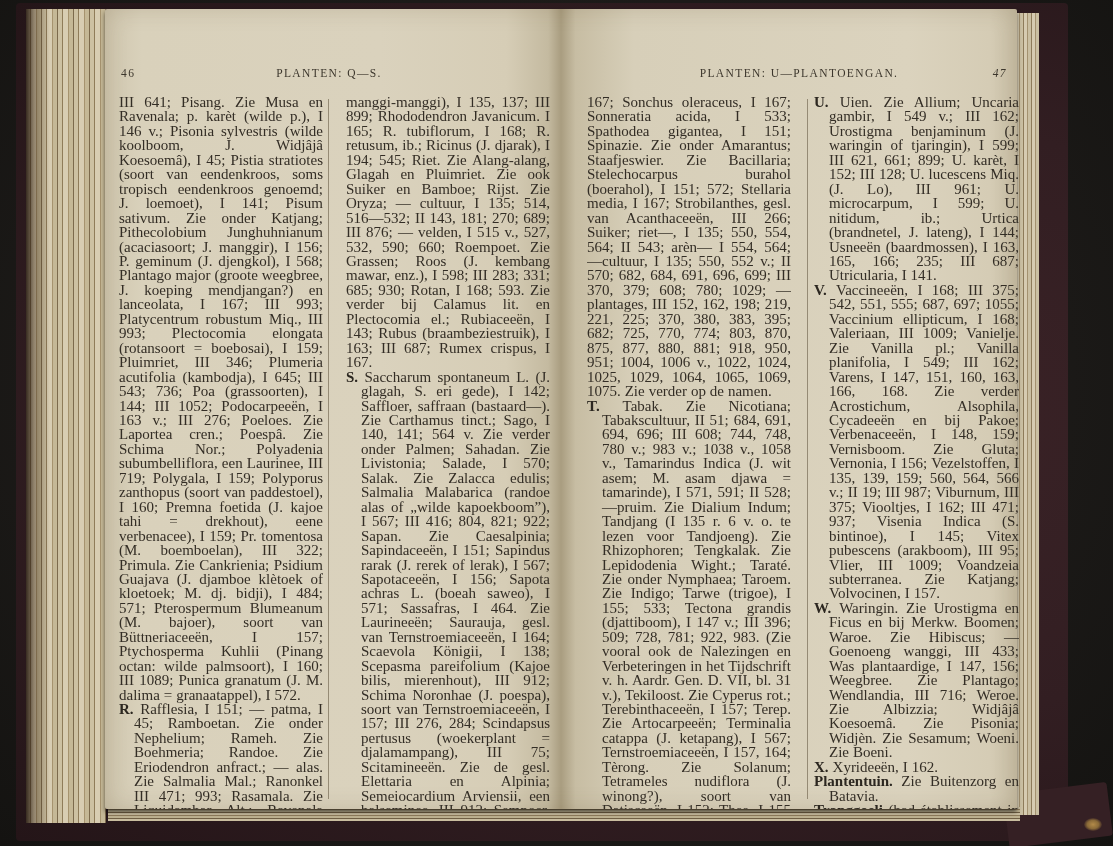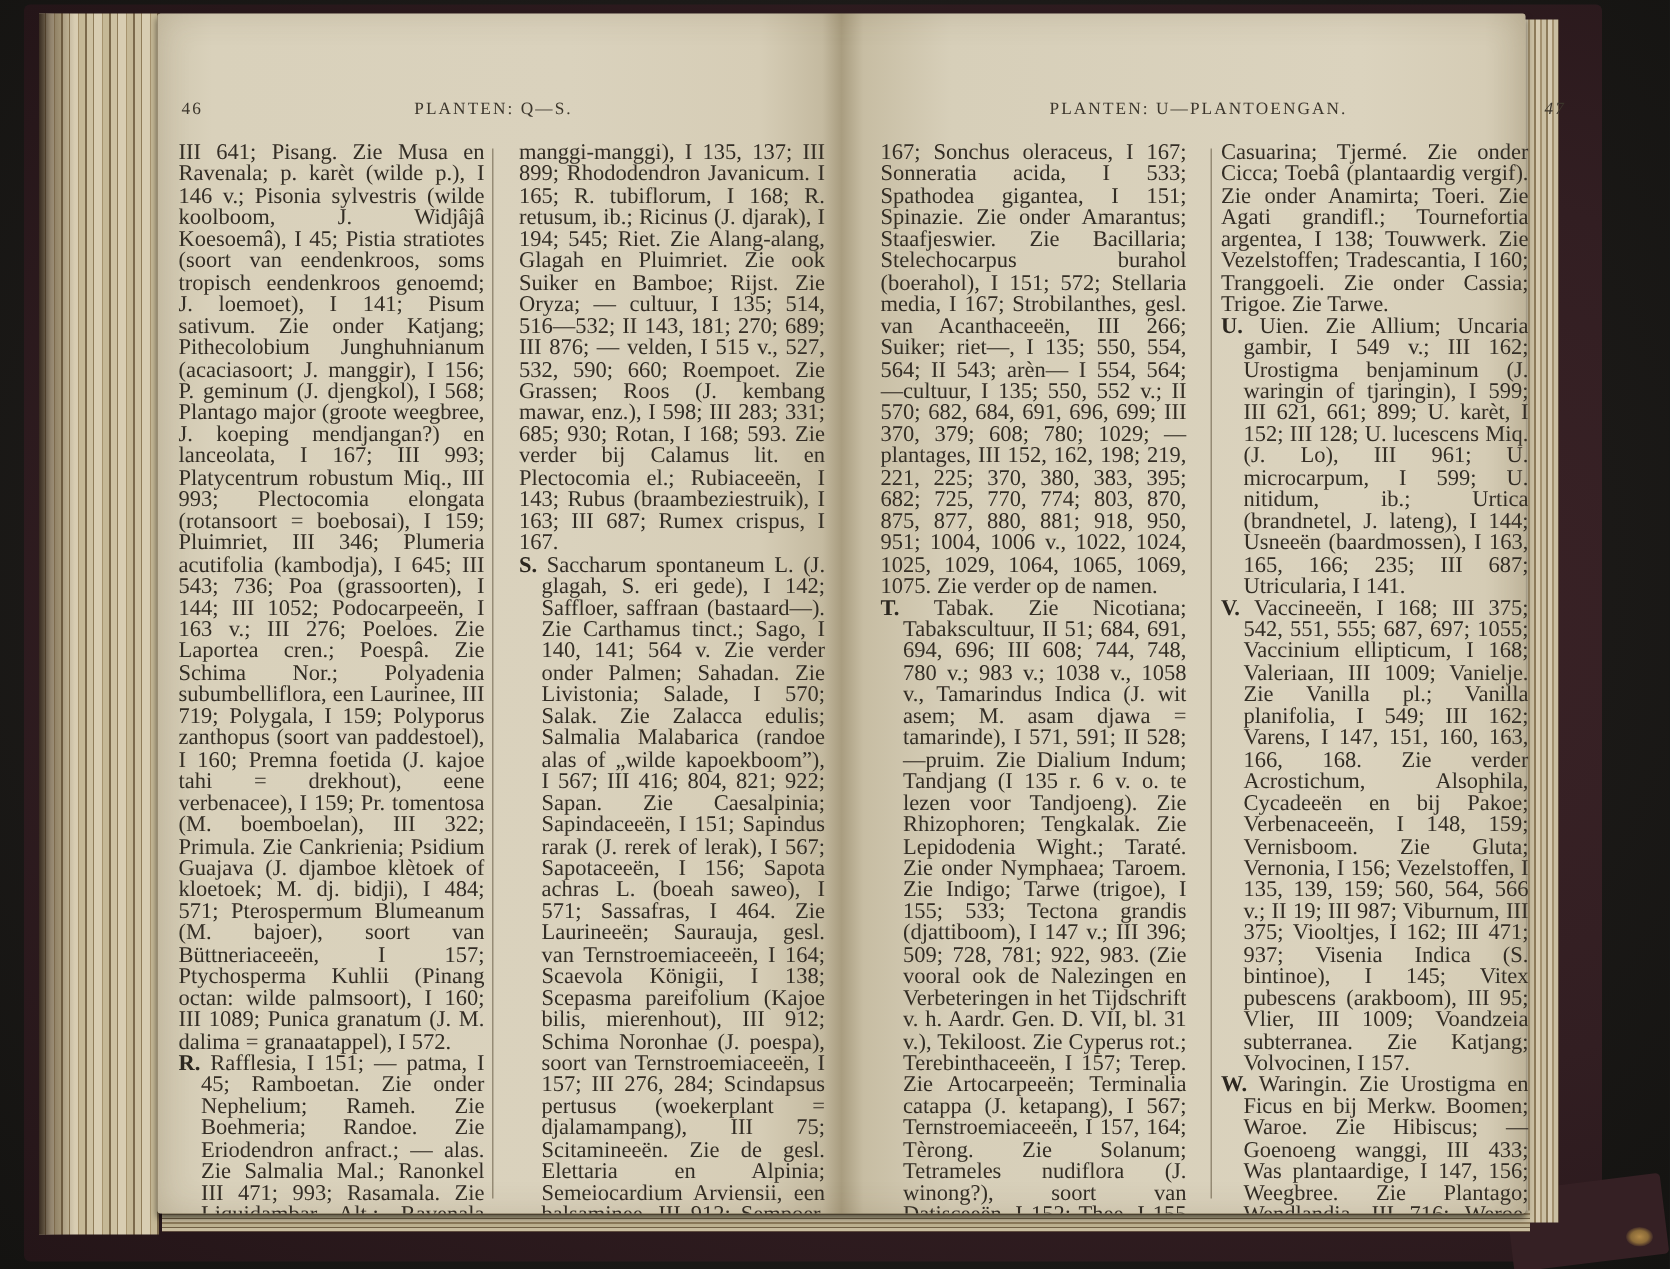--- a/index.html
+++ b/index.html
@@ -46,21 +46,21 @@
         #cfc6ae 0%, #d9d1bb 4%, #dad2bd 30%, #d6cdb6 44%,
         #c4baa0 48.6%, #a99d80 50%, #c7bda3 51.6%,
         #d7cfb9 58%, #dbd3be 88%, #d5ccb5 97%, #c8bea5 100%);
     box-shadow: 0 3px 4px rgba(0,0,0,.55), inset 0 0 22px rgba(92,70,40,.18);
     border-radius:2px;
   }
   .running-head { position:absolute; top:58px; font-size:11.5px; color:#3c362c; letter-spacing:1.4px; }
   .pn-left  { left:16px;  width:50px; text-align:left; }
   .hd-left  { left:12px;  width:424px; text-align:center; }
   .hd-right { left:480px; width:428px; text-align:center; }
-  .pn-right { left:897px; width:42px; text-align:right;font-style:italic; }
+  .pn-right { left:860px; width:42px; text-align:right;font-style:italic; }
   .col {
     position:absolute; top:86px; width:204px; height:714px; overflow:hidden;
     font-size:15px; line-height:14.45px; color:#332d25;
     text-align:justify; word-spacing:0.2px;
   }
   .col-1 { left:14px; }
   .col-2 { left:241px; }
   .col-3 { left:482px; }
   .col-4 { left:709px; width:205px; }
   .col-rule { position:absolute; top:90px; width:1px; height:700px; background:rgba(92,80,58,.55); }
@@ -96,21 +96,20 @@
       </div>
     <div class="col col-2">
         <p class="block">manggi-manggi), I 135, 137; III 899; Rhododendron Javanicum. I 165; R. tubiflorum, I 168; R. retusum, ib.; Ricinus (J. djarak), I 194; 545; Riet. Zie Alang-alang, Glagah en Pluimriet. Zie ook Suiker en Bamboe; Rijst. Zie Oryza; — cultuur, I 135; 514, 516—532; II 143, 181; 270; 689; III 876; — velden, I 515 v., 527, 532, 590; 660; Roempoet. Zie Grassen; Roos (J. kembang mawar, enz.), I 598; III 283; 331; 685; 930; Rotan, I 168; 593. Zie verder bij Calamus lit. en Plectocomia el.; Rubiaceeën, I 143; Rubus (braambeziestruik), I 163; III 687; Rumex crispus, I 167.</p>
         <p class="block entry"><b class="lbl">S. </b>Saccharum spontaneum L. (J. glagah, S. eri gede), I 142; Saffloer, saffraan (bastaard—). Zie Carthamus tinct.; Sago, I 140, 141; 564 v. Zie verder onder Palmen; Sahadan. Zie Livistonia; Salade, I 570; Salak. Zie Zalacca edulis; Salmalia Malabarica (randoe alas of „wilde kapoekboom”), I 567; III 416; 804, 821; 922; Sapan. Zie Caesalpinia; Sapindaceeën, I 151; Sapindus rarak (J. rerek of lerak), I 567; Sapotaceeën, I 156; Sapota achras L. (boeah saweo), I 571; Sassafras, I 464. Zie Laurineeën; Saurauja, gesl. van Ternstroemiaceeën, I 164; Scaevola Königii, I 138; Scepasma pareifolium (Kajoe bilis, mierenhout), III 912; Schima Noronhae (J. poespa), soort van Ternstroemiaceeën, I 157; III 276, 284; Scindapsus pertusus (woekerplant = djalamampang), III 75; Scitamineeën. Zie de gesl. Elettaria en Alpinia; Semeiocardium Arviensii, een balsaminee, III 912; Sempoer. Zie Colbertia ob. —tjai. Zie Dillenia spec.; Sèngon, Zie onder Albizzia; Sesamum indicum (sesam, J. widjèn, soort van oliezaad) I 135; 545; Setjang. Zie Caesalpinia S.; Sirih. Zie Betel; Sirikaja. Zie onder Anonaceeën; Soekoen. Zie Artocarpus; Soelasih. Zie Ocimum basil.; Soerèn. Zie Cedrela toona; Soja hispida. Zie onder Katjang; Soka. Zie Pavetta; Solanum melongena (nachtschade: J. tèrong), I 569; S. nigrum, I</p>
       </div>
     <div class="col col-3">
         <p class="block">167; Sonchus oleraceus, I 167; Sonneratia acida, I 533; Spathodea gigantea, I 151; Spinazie. Zie onder Amarantus; Staafjeswier. Zie Bacillaria; Stelechocarpus burahol (boerahol), I 151; 572; Stellaria media, I 167; Strobilanthes, gesl. van Acanthaceeën, III 266; Suiker; riet—, I 135; 550, 554, 564; II 543; arèn— I 554, 564; —cultuur, I 135; 550, 552 v.; II 570; 682, 684, 691, 696, 699; III 370, 379; 608; 780; 1029; — plantages, III 152, 162, 198; 219, 221, 225; 370, 380, 383, 395; 682; 725, 770, 774; 803, 870, 875, 877, 880, 881; 918, 950, 951; 1004, 1006 v., 1022, 1024, 1025, 1029, 1064, 1065, 1069, 1075. Zie verder op de namen.</p>
         <p class="block entry"><b class="lbl">T. </b>Tabak. Zie Nicotiana; Tabakscultuur, II 51; 684, 691, 694, 696; III 608; 744, 748, 780 v.; 983 v.; 1038 v., 1058 v., Tamarindus Indica (J. wit asem; M. asam djawa = tamarinde), I 571, 591; II 528; —pruim. Zie Dialium Indum; Tandjang (I 135 r. 6 v. o. te lezen voor Tandjoeng). Zie Rhizophoren; Tengkalak. Zie Lepidodenia Wight.; Taraté. Zie onder Nymphaea; Taroem. Zie Indigo; Tarwe (trigoe), I 155; 533; Tectona grandis (djattiboom), I 147 v.; III 396; 509; 728, 781; 922, 983. (Zie vooral ook de Nalezingen en Verbeteringen in het Tijdschrift v. h. Aardr. Gen. D. VII, bl. 31 v.), Tekiloost. Zie Cyperus rot.; Terebinthaceeën, I 157; Terep. Zie Artocarpeeën; Terminalia catappa (J. ketapang), I 567; Ternstroemiaceeën, I 157, 164; Tèrong. Zie Solanum; Tetrameles nudiflora (J. winong?), soort van Datisceeën, I 152; Thee, I 155 v.; —cultuur, I 69; 548; II 684, 696; III 142, 152, 158; 230, 251; 309, 311, 329, 330 v., 347 v., 372; 457 v., 461; 542; Thelephora princeps (soort van paddestoel), I 160; Thelymitra angustifolia R. Br., eene orchidee, III 697; Tiliaceeën, I 156; Tinospora crispa, I 622; Tjampaka. Zie onder Michelia; Tjampedak. Zie Artocarpeeën; Tjemârâ. Zie</p>
       </div>
     <div class="col col-4">
-        <p class="block">Casuarina; Tjermé. Zie onder Cicca; Toebâ (plantaardig vergif). Zie onder Anamirta; Toeri. Zie Agati grandifl.; Tournefortia argentea, I 138; Touwwerk. Zie Vezelstoffen; Tradescantia, I 160; Tranggoeli. Zie onder Cassia; Trigoe. Zie Tarwe.</p>
         <p class="block entry"><b class="lbl">U. </b>Uien. Zie Allium; Uncaria gambir, I 549 v.; III 162; Urostigma benjaminum (J. waringin of tjaringin), I 599; III 621, 661; 899; U. karèt, I 152; III 128; U. lucescens Miq. (J. Lo), III 961; U. microcarpum, I 599; U. nitidum, ib.; Urtica (brandnetel, J. lateng), I 144; Usneeën (baardmossen), I 163, 165, 166; 235; III 687; Utricularia, I 141.</p>
         <p class="block entry"><b class="lbl">V. </b>Vaccineeën, I 168; III 375; 542, 551, 555; 687, 697; 1055; Vaccinium ellipticum, I 168; Valeriaan, III 1009; Vanielje. Zie Vanilla pl.; Vanilla planifolia, I 549; III 162; Varens, I 147, 151, 160, 163, 166, 168. Zie verder Acrostichum, Alsophila, Cycadeeën en bij Pakoe; Verbenaceeën, I 148, 159; Vernisboom. Zie Gluta; Vernonia, I 156; Vezelstoffen, I 135, 139, 159; 560, 564, 566 v.; II 19; III 987; Viburnum, III 375; Viooltjes, I 162; III 471; 937; Visenia Indica (S. bintinoe), I 145; Vitex pubescens (arakboom), III 95; Vlier, III 1009; Voandzeia subterranea. Zie Katjang; Volvocinen, I 157.</p>
         <p class="block entry"><b class="lbl">W. </b>Waringin. Zie Urostigma en Ficus en bij Merkw. Boomen; Waroe. Zie Hibiscus; — Goenoeng wanggi, III 433; Was plantaardige, I 147, 156; Weegbree. Zie Plantago; Wendlandia, III 716; Weroe. Zie Albizzia; Widjâjâ Koesoemâ. Zie Pisonia; Widjèn. Zie Sesamum; Woeni. Zie Boeni.</p>
         <p class="block entry"><b class="lbl">X. </b>Xyrideeën, I 162.</p>
         <p class="block entry"><b class="lbl">Plantentuin. </b>Zie Buitenzorg en Batavia.</p>
         <p class="block entry"><b class="lbl">Tranggoeli </b>(bad-établissement in Sem.), I 132; III 400 v., 478 v.</p>
       </div>
   </div>
 </div>
 

